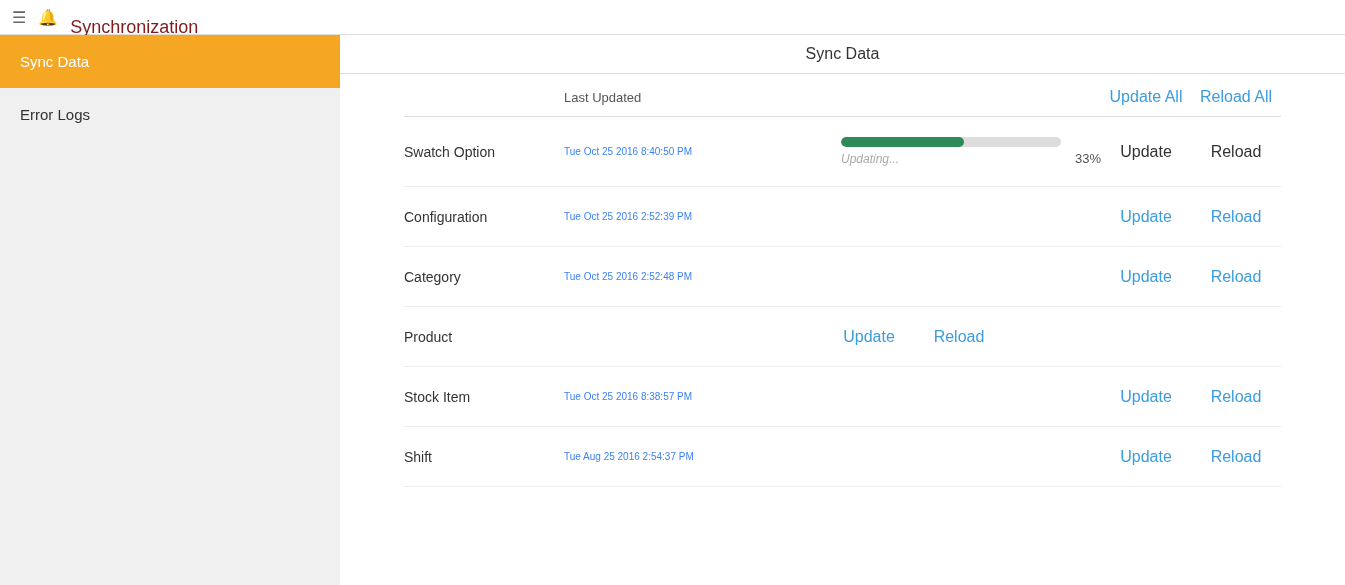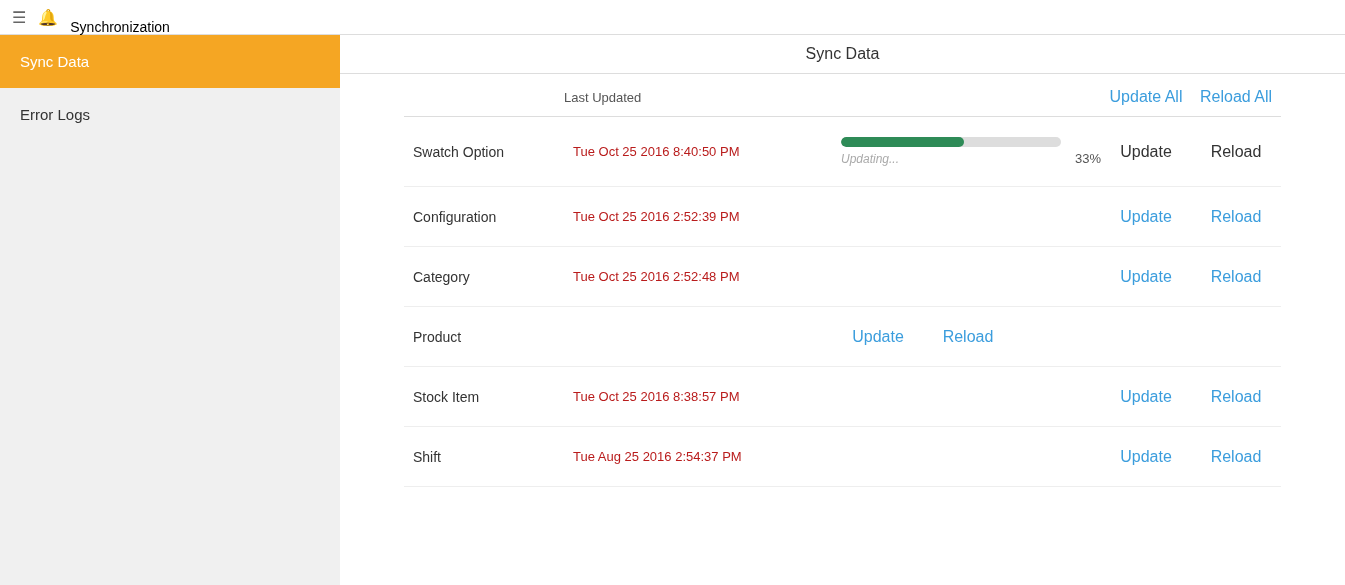--- a/index.html
+++ b/index.html
@@ -109,26 +109,25 @@
       display: flex;
       align-items: center;
       padding: 20px 0;
       border-bottom: 1px solid #eee;
       min-height: 60px;
     }
     .row-name {
       flex: 0 0 160px;
       font-size: 14px;
       color: #333;
-      margin-left: 9px;
     }
     .row-date {
       flex: 1;
-      font-size: 13px;
-      color: #b91c1c;
+      font-size: 10px;
+      color: #3b82f6;
     }
     .row-progress {
       flex: 0 0 260px;
       display: flex;
       flex-direction: column;
       gap: 4px;
     }
     .progress-bar-bg {
       width: 220px;
       height: 10px;
@@ -175,21 +174,21 @@
       background: #aaa;
       border-radius: 4px;
     }
   </style>
 </head>
 <body>
 
 <div class="top-bar">
   <span class="hamburger-icon">☰</span>
   <span class="bell-icon">🔔</span>
-  <span style="font-size:14px;color:#000000;margin-top:20px;">Synchronization</span>
+  <span style="font-size:18px;color:#7f1d1d;margin-top:20px;">Synchronization</span>
 </div>
 
 <div class="layout">
 
   <div class="sidebar">
     <div class="sidebar-item active">
       <span>Sync Data</span>
     </div>
     <div class="sidebar-item">
       <span>Error Logs</span>

